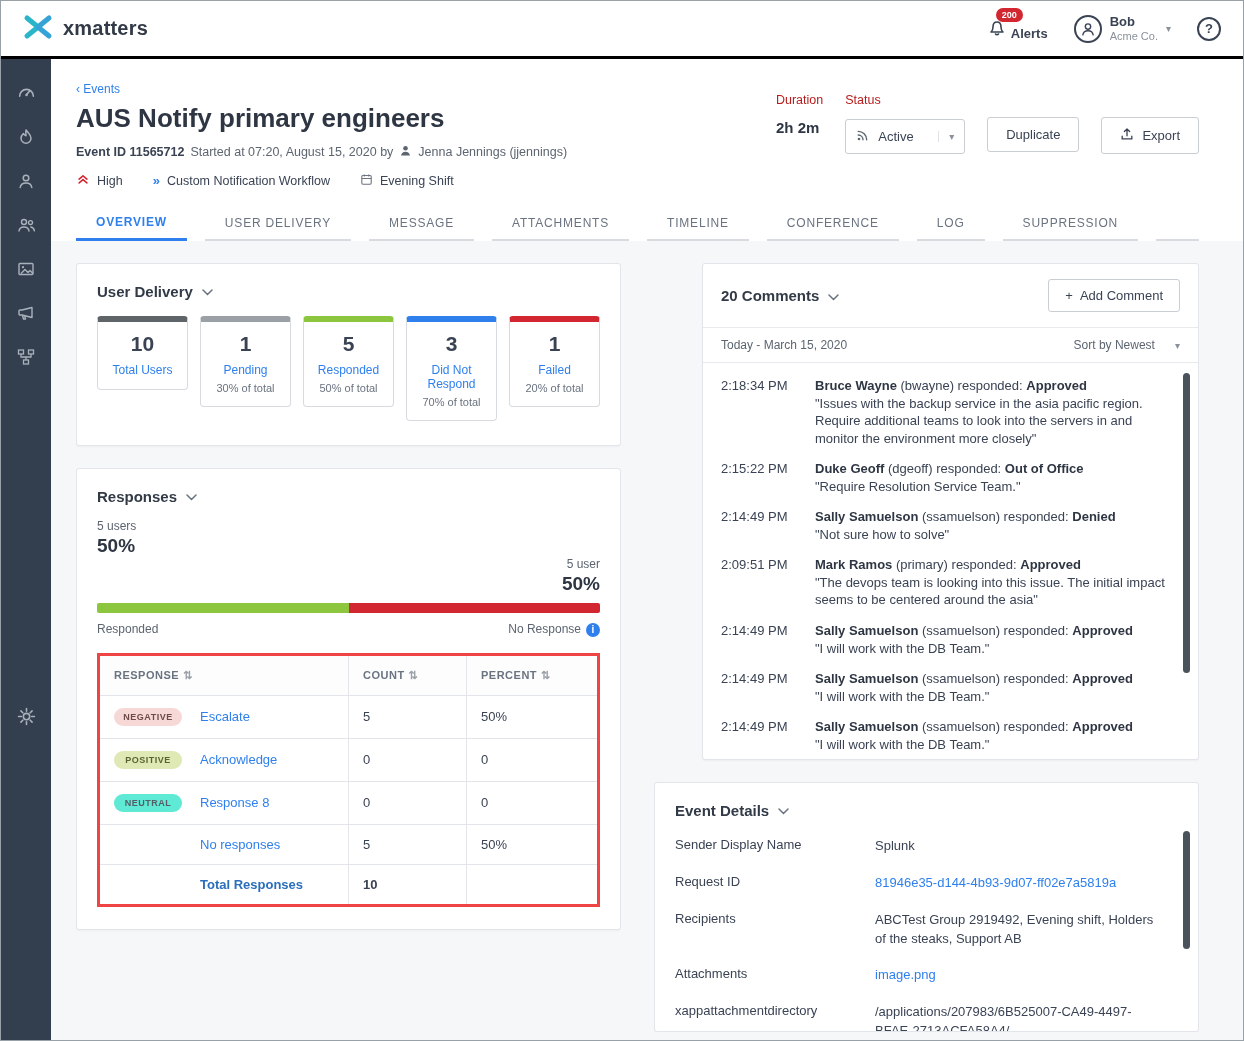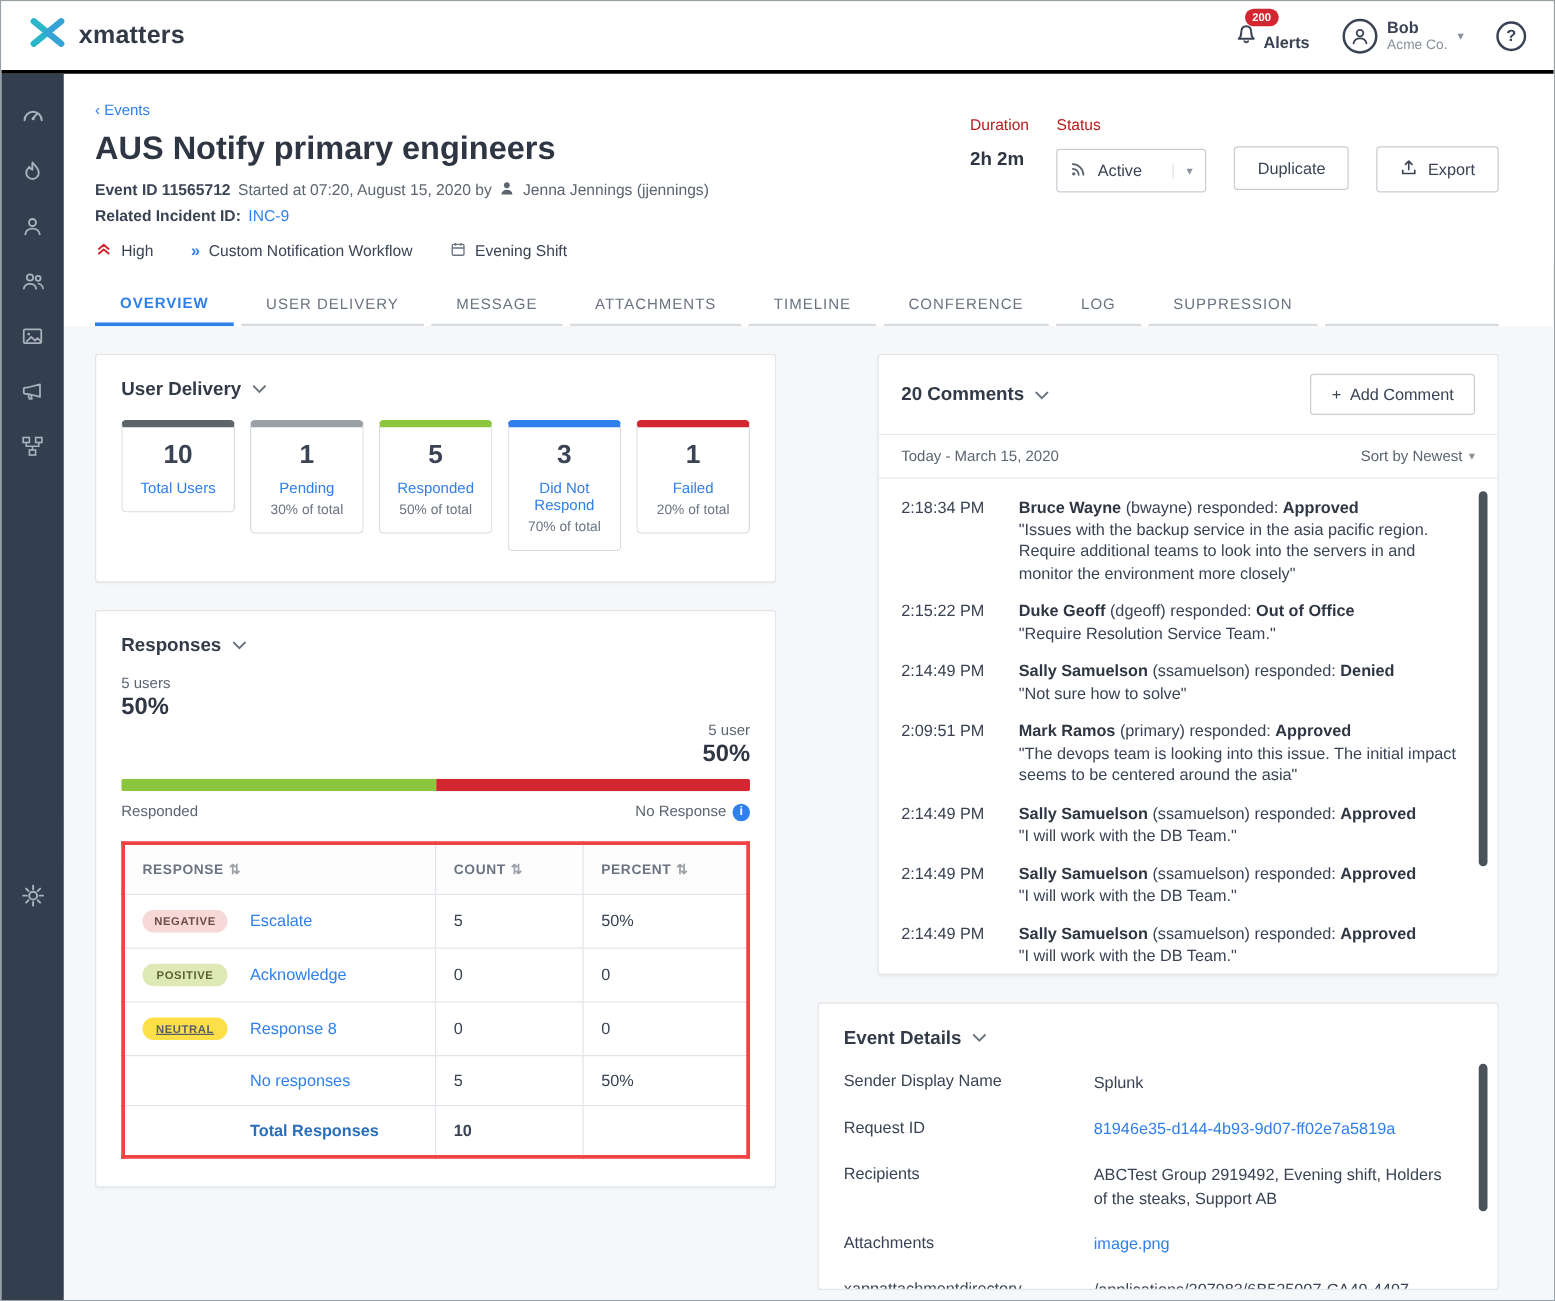--- a/index.html
+++ b/index.html
@@ -40,21 +40,21 @@
   .wf-glyph { color: #2f80ed; font-weight: 700; font-size: 13px; }
 
   .header-right { position: absolute; top: 34px; right: 44px; display: flex; align-items: flex-start; gap: 22px; }
   .hr-label { font-size: 12.5px; color: #b91c1c; margin-bottom: 12px; }
   .duration-val { font-size: 15px; font-weight: 700; color: #2f3643; }
   .status-select { display: flex; align-items: center; gap: 8px; border: 1px solid #c9ced4; border-radius: 3px; padding: 8px 10px; font-size: 13px; color: #3a4354; background: #fff; min-width: 120px; cursor: pointer; }
   .status-caret { margin-left: auto; padding-left: 10px; border-left: 1px solid #dfe2e6; }
   .btn { border: 1px solid #c9ced4; background: #fff; border-radius: 3px; padding: 9px 18px; font-size: 13px; color: #3a4354; font-family: inherit; display: flex; align-items: center; gap: 8px; cursor: pointer; margin-top: 24px; }
 
   
-  .tabs { display: flex; align-items: flex-end; margin-top: 16px; padding: 0 44px 0 25px; gap: 6px; justify-content: flex-end; }
+  .tabs { display: flex; align-items: flex-end; margin-top: 16px; padding: 0 44px 0 25px; gap: 18px; justify-content: flex-end; }
   .tab { padding: 10px 20px 9px; font-size: 12px; letter-spacing: .8px; color: #6a7380; border-bottom: 2px solid #d8dbe0; cursor: pointer; white-space: nowrap; }
   .tab.active { color: #2f80ed; border-bottom: 3px solid #2f80ed; font-weight: 700; }
   .tab-fill { flex: 1; border-bottom: 2px solid #d8dbe0; height: 1px; }
 
   
   .content { flex: 1; background: #f6f7f8; padding: 22px 44px 8px 25px; display: flex; gap: 33px; overflow: hidden; }
   .col { width: 546px; display: flex; flex-direction: column; gap: 22px; overflow: hidden; }
   .card { background: #fff; border: 1px solid #e2e5e9; border-radius: 3px; box-shadow: 0 1px 2px rgba(0,0,0,.04); }
   .card-title-row { display: flex; align-items: center; gap: 9px; }
   .card-title { font-size: 15px; font-weight: 700; color: #313a46; }
@@ -87,30 +87,30 @@
   .resp-table { width: 100%; border-collapse: collapse; margin-top: 16px; border: 3px solid #ef4444; }
   .resp-table th { text-align: left; font-size: 11px; font-weight: 700; letter-spacing: .5px; color: #6a7380; padding: 13px 14px; border: 1px solid #e2e5e9; background: #fdfdfe; }
   .resp-table td { padding: 12px 14px; font-size: 13px; color: #3a4354; border: 1px solid #e2e5e9; }
   .sort-glyph { color: #9aa0a6; font-size: 11px; margin-left: 4px; }
   .resp-cell { display: flex; align-items: center; }
   .badge-slot { width: 86px; flex: none; }
   .pill { display: inline-block; font-size: 9px; font-weight: 700; letter-spacing: .5px; padding: 4px 0; width: 68px; text-align: center; border-radius: 10px; }
   .pill:empty { display: none; }
   .pill-negative { background: #f6d9d7; color: #6e4a48; }
   .pill-positive { background: #dfe9b6; color: #5a6233; }
-  .pill-neutral { background: #fde047; color: #555e68; text-decoration: underline; }
+  .pill-neutral { background: #5eead4; color: #555e68; }
   .total-label { font-weight: 700; color: #2a6fbb; }
   .total-count { font-weight: 700; }
 
   
   .comments-card { height: 497px; display: flex; flex-direction: column; overflow: hidden; margin-left: 48px; }
   .comments-head { padding: 15px 18px; display: flex; align-items: center; justify-content: space-between; }
   .add-comment-btn { border: 1px solid #c9ced4; background: #fff; border-radius: 3px; padding: 8px 16px; font-size: 13px; color: #3a4354; font-family: inherit; display: flex; align-items: center; gap: 7px; cursor: pointer; }
   .date-row { padding: 10px 18px; border-top: 1px solid #e7e9ec; border-bottom: 1px solid #e7e9ec; display: flex; justify-content: space-between; font-size: 12px; color: #5c6570; }
-  .sort-by { cursor: pointer; display: flex; align-items: center; gap: 5px; }
+  .sort-by { cursor: pointer; display: flex; align-items: center; gap: 20px; }
   .comments-list { position: relative; flex: 1; overflow: hidden; padding: 14px 30px 10px 18px; }
   .comment { display: grid; grid-template-columns: 84px 1fr; gap: 10px; margin-bottom: 13px; font-size: 13px; line-height: 1.35; }
   .c-time { color: #3a4354; }
   .c-name, .c-resp { font-weight: 700; color: #2f3643; }
   .c-body { color: #3a4354; }
   .scroll-thumb { position: absolute; width: 7px; background: #4a525b; border-radius: 4px; cursor: pointer; }
   .thumb-comments { right: 8px; top: 10px; height: 300px; }
   .thumb-details { right: 8px; top: 48px; height: 118px; }
 
   
@@ -227,24 +227,20 @@
       <div class="meta-line">
         <span class="meta-b">Event ID 11565712</span>
         <span>Started at 07:20, August 15, 2020 by</span>
         <span>
           <svg width="13" height="13" viewBox="0 0 18 18" fill="none">
               <circle cx="9" cy="5.8" r="3.2" fill="#5c6570"></circle>
               <path d="M2.8 16c.5-3.4 3-5.2 6.2-5.2s5.7 1.8 6.2 5.2z" fill="#5c6570"></path>
             </svg>
         </span>
         <span>Jenna Jennings (jjennings)</span>
-      </div>
-      <div class="meta-line">
-        <span class="meta-b">Related Incident ID:</span>
-        <a class="link">INC-9</a>
       </div>
 
       <div class="badges-row">
         <span class="badge-item">
           <span>
             <svg width="14" height="14" viewBox="0 0 18 18" fill="none">
                 <path d="M4 9.2 9 5l5 4.2M4 14l5-4.2L14 14" stroke="#d22630" stroke-width="2" stroke-linecap="round" stroke-linejoin="round"></path>
               </svg>
           </span>
           <span>High</span>

